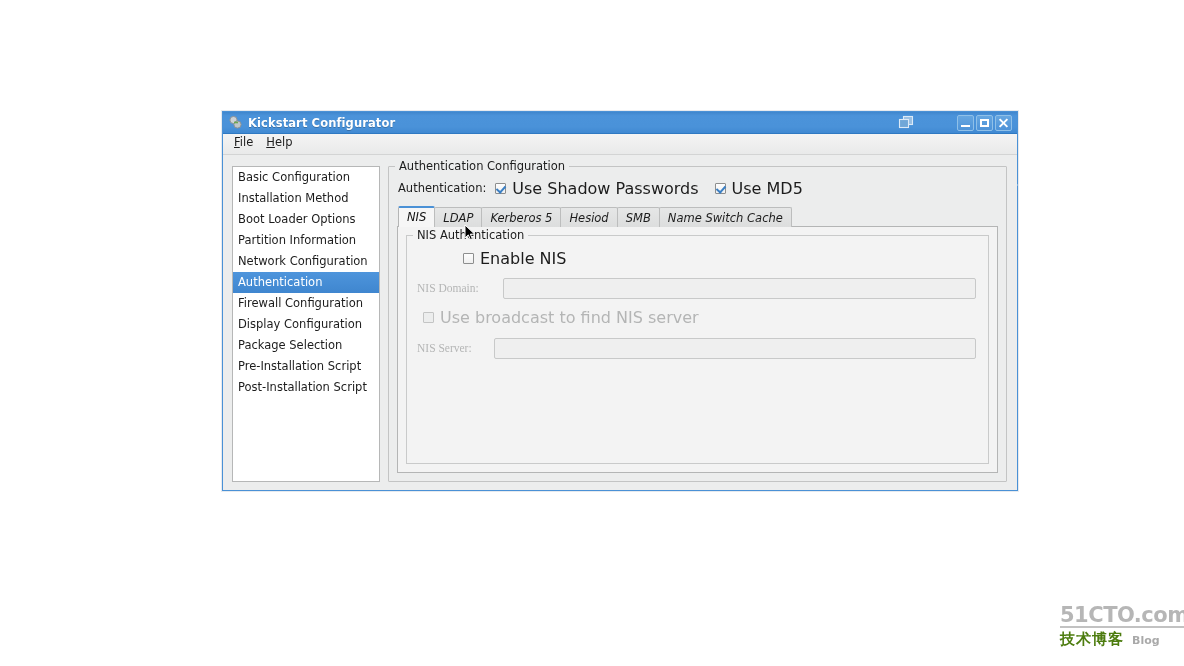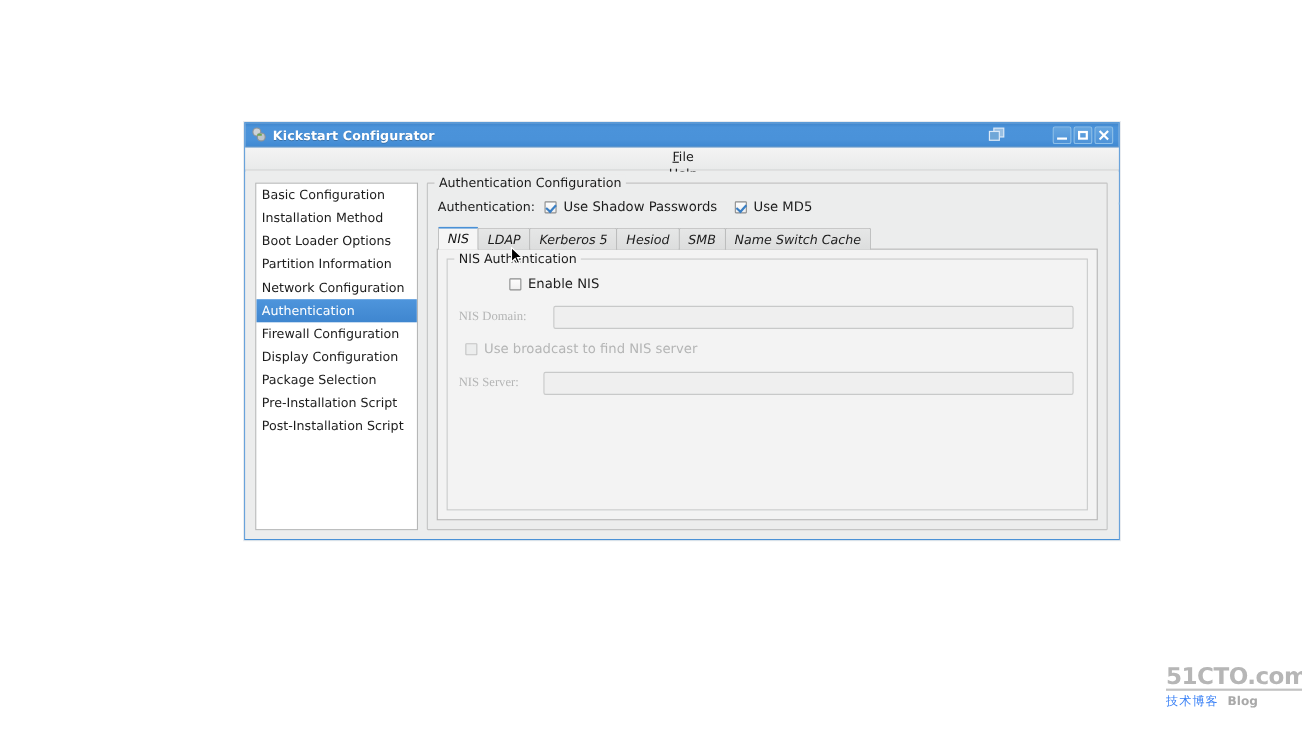--- a/index.html
+++ b/index.html
@@ -104,25 +104,23 @@
   }
   .btn-close i::before { transform: translateY(-1px) rotate(45deg); }
   .btn-close i::after  { transform: translateY(-1px) rotate(-45deg); }
 
   
   #menu-bar {
     height: 21px;
     background: linear-gradient(to bottom, #f4f4f4, #e9eaea);
     border-bottom: 1px solid #d3d4d4;
     display: flex;
-    align-items: center;
     padding-left: 7px;
     box-sizing: border-box;
     user-select: none;
-    flex-direction: column;
   }
   .menu-item {
     font-size: 11.5px;
     color: #1d1d1d;
     padding: 1px 9px 1px 4px;
     cursor: default;
     white-space: nowrap;
   }
   .menu-item u { text-decoration: underline; }
 
@@ -228,21 +226,21 @@
     left: 2px; top: 0px;
     width: 4px; height: 7px;
     border: solid #3a7fc4;
     border-width: 0 2px 2px 0;
     transform: rotate(42deg);
   }
   .cbx.disabled {
     border-color: #c3c4c4;
     background: #eceded;
   }
-  .cbx-label { font-size: 12px; color: #1c1c1c; }
+  .cbx-label { font-size: 16px; color: #1c1c1c; }
   .cbx-label.disabled { color: #b4b5b5; }
 
   
   #tab-strip {
     display: flex;
     align-items: flex-end;
     height: 21px;
     margin-left: 1px;
     position: relative;
     z-index: 2;
@@ -373,24 +371,25 @@
     border-bottom: 2px solid #c2c2c2;
     display: inline-block;
   }
   #wm-sub {
     margin-top: 2px;
     display: flex;
     align-items: baseline;
     gap: 8px;
   }
   #wm-cn {
-    font-size: 11px;
-    color: #3b82f6;
+    font-size: 15px;
+    color: #4d7c0f;
     letter-spacing: 1px;
     font-family: "DejaVu Sans", sans-serif;
+    font-weight: bold;
   }
   #wm-blog {
     font-size: 11px;
     font-weight: bold;
     color: #a9a9a9;
   }
 </style>
 </head>
 <body>
 

